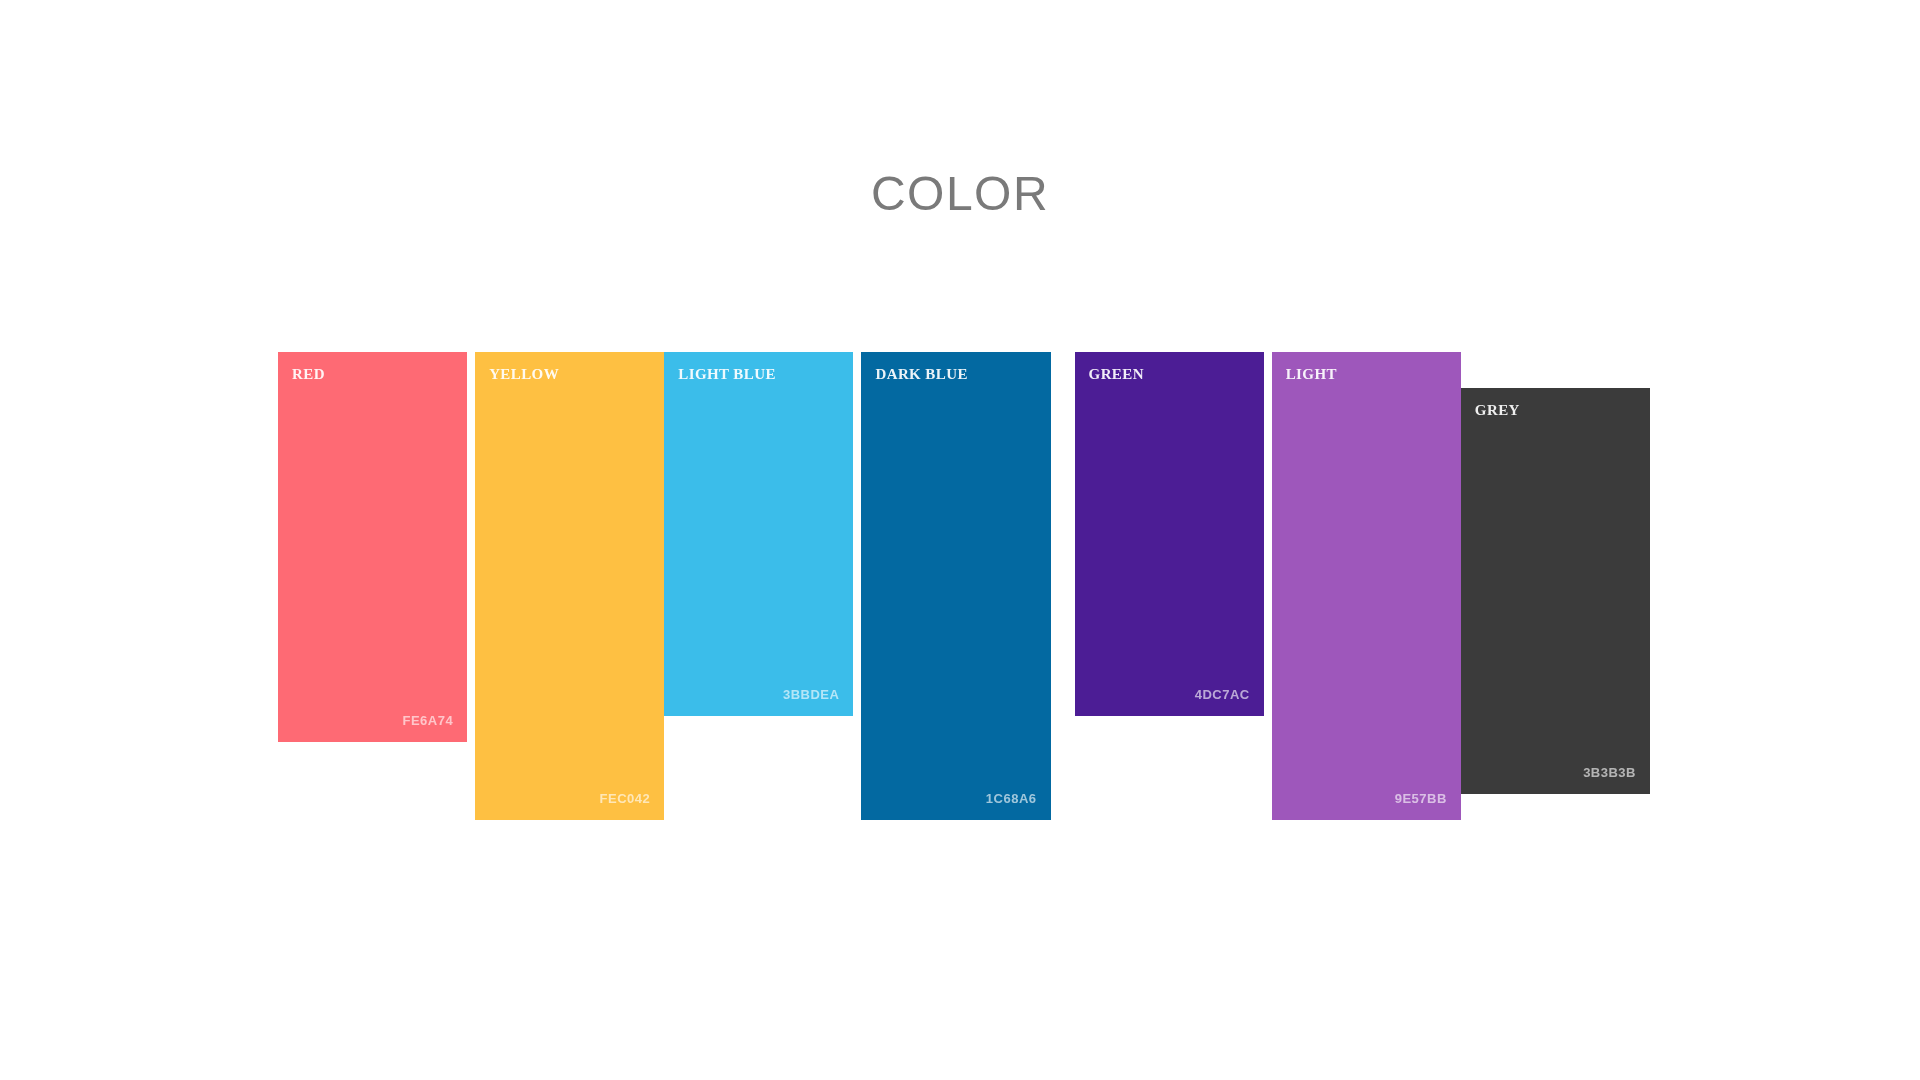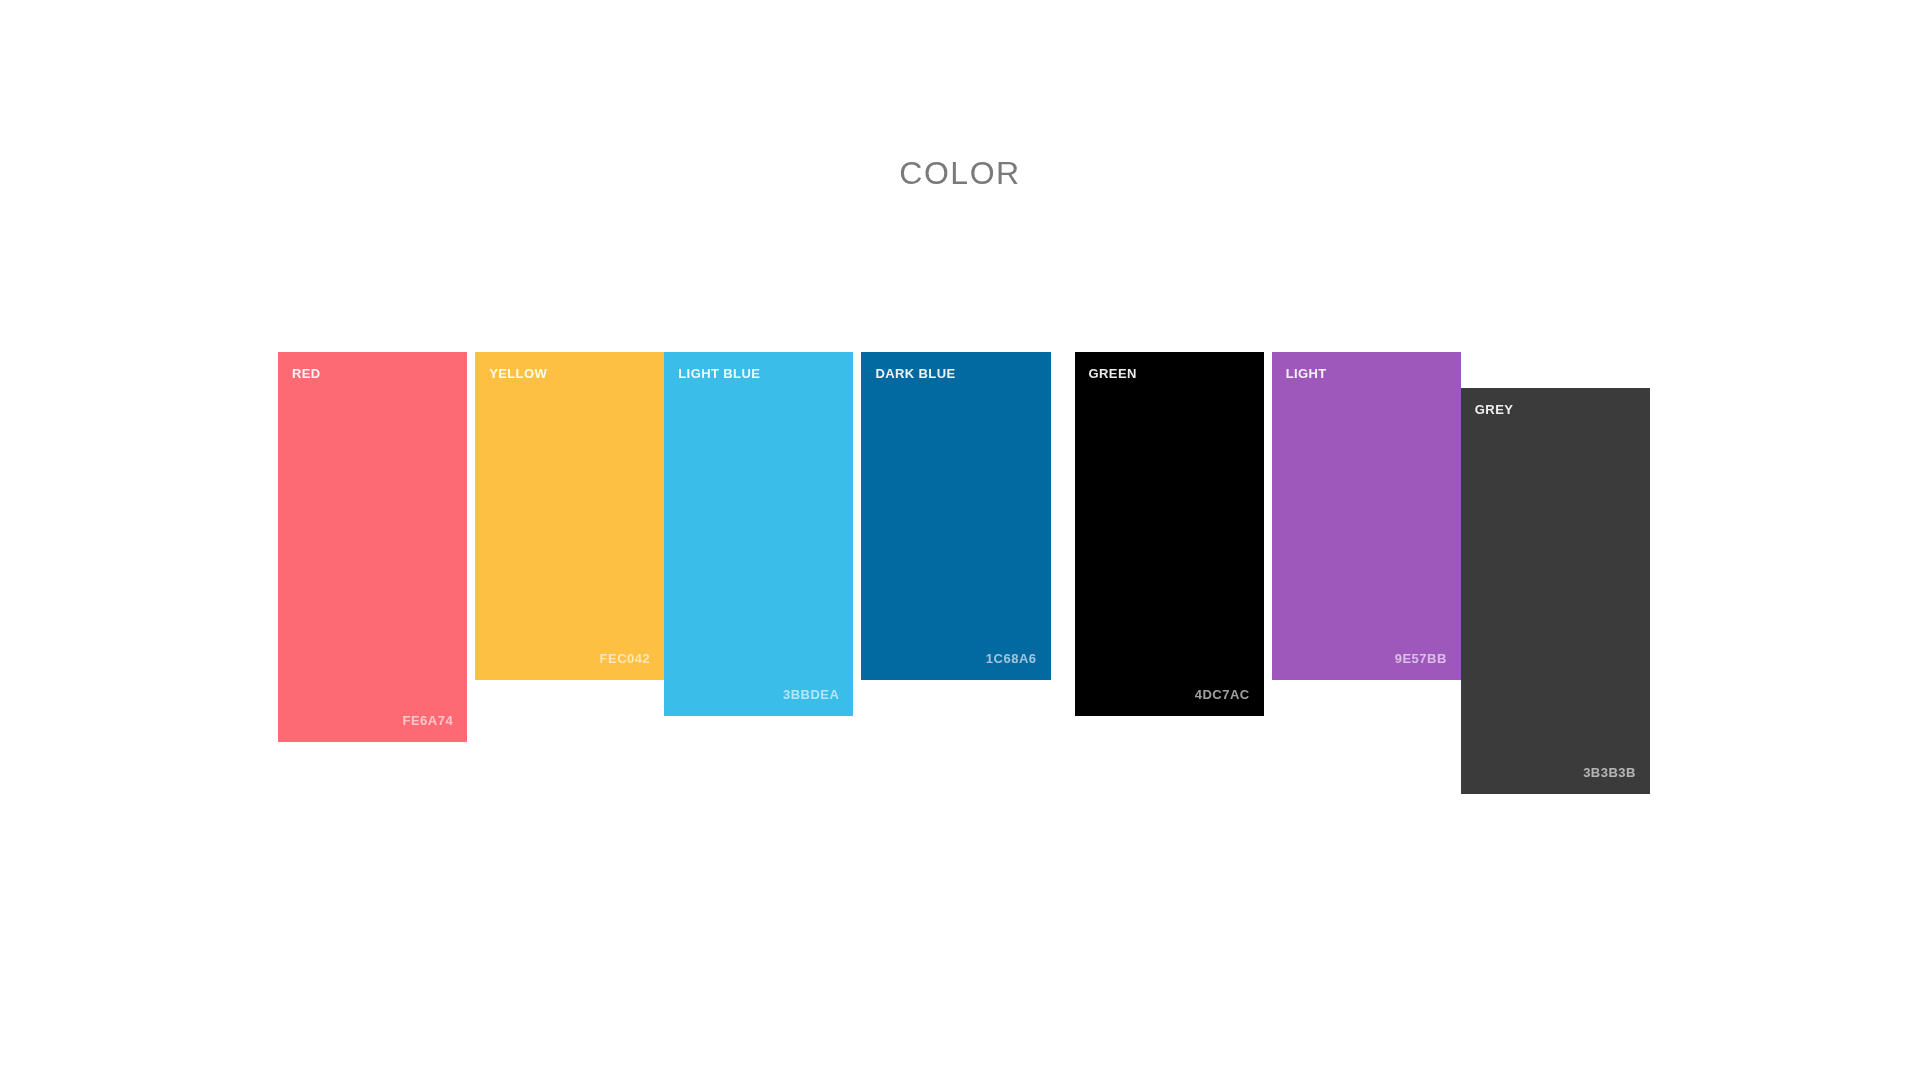--- a/index.html
+++ b/index.html
@@ -19,21 +19,21 @@
     background: #ffffff;
   }
 
   
   .page-title {
     position: absolute;
     top: 133px;
     left: 0;
     width: 1920px;
     text-align: center;
-    font-size: 32px;
+    font-size: 48px;
     font-weight: 400;
     letter-spacing: 1.5px;
     color: #7a7a7a;
     font-family: "Liberation Sans", sans-serif;
     line-height: 1.2;
   }
 
   
   .palette {
     position: absolute;
@@ -49,44 +49,44 @@
   .swatch {
     position: relative;
     flex: 1 1 0;
     box-sizing: border-box;
     padding: 14px 16px 0 14px;
     overflow: hidden;
   }
 
   .swatch-label {
     display: block;
-    font-size: 13px;
+    font-size: 15px;
     font-weight: bold;
     letter-spacing: 0.4px;
     color: rgba(255, 255, 255, 0.92);
-    font-family: Liberation Sans, sans-serif;
+    font-family: Liberation Serif, serif;
     white-space: nowrap;
   }
 
   .swatch-hex {
     position: absolute;
     right: 14px;
     bottom: 14px;
     font-size: 13px;
     font-weight: bold;
     letter-spacing: 0.5px;
     color: rgba(255, 255, 255, 0.62);
     font-family: "Liberation Sans", sans-serif;
     white-space: nowrap;
   }
 
   
   .h-short  { height: 390px; }
   .h-mid    { height: 364px; }
-  .h-tall   { height: 328px; margin-left: 8px; }
+  .h-tall   { height: 468px; margin-left: 8px; }
   .h-xtall  { height: 406px; margin-top: 36px; }
 </style>
 </head>
 <body>
 
 <div id="page">
 
   <h1 class="page-title">COLOR</h1>
 
   <div class="palette" id="palette">
@@ -99,21 +99,21 @@
         <span class="swatch-hex">FEC042</span>
       </div>
       <div class="swatch h-mid" style="background: rgb(59, 189, 234);">
         <span class="swatch-label">LIGHT BLUE</span>
         <span class="swatch-hex">3BBDEA</span>
       </div>
       <div class="swatch h-tall" style="background: #0369a1;">
         <span class="swatch-label">DARK BLUE</span>
         <span class="swatch-hex">1C68A6</span>
       </div>
-      <div class="swatch h-mid" style="background: #000000; margin-left: 24px;">
+      <div class="swatch h-mid" style="background: #4c1d95; margin-left: 24px;">
         <span class="swatch-label">GREEN</span>
         <span class="swatch-hex">4DC7AC</span>
       </div>
       <div class="swatch h-tall" style="background: rgb(158, 87, 187);">
         <span class="swatch-label">LIGHT</span>
         <span class="swatch-hex">9E57BB</span>
       </div>
       <div class="swatch h-xtall" style="background: rgb(59, 59, 59);">
         <span class="swatch-label">GREY</span>
         <span class="swatch-hex">3B3B3B</span>

